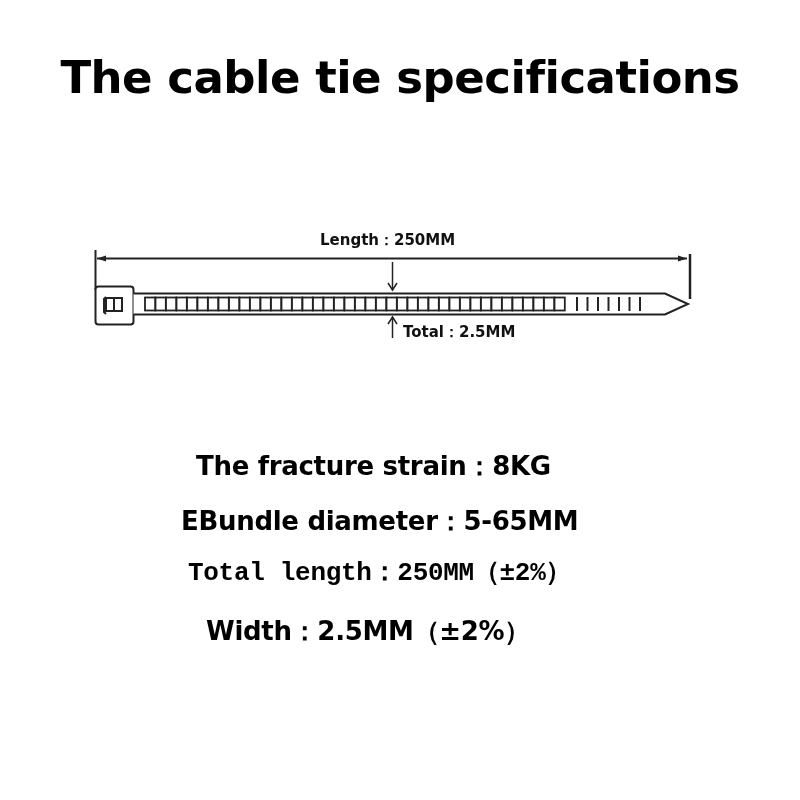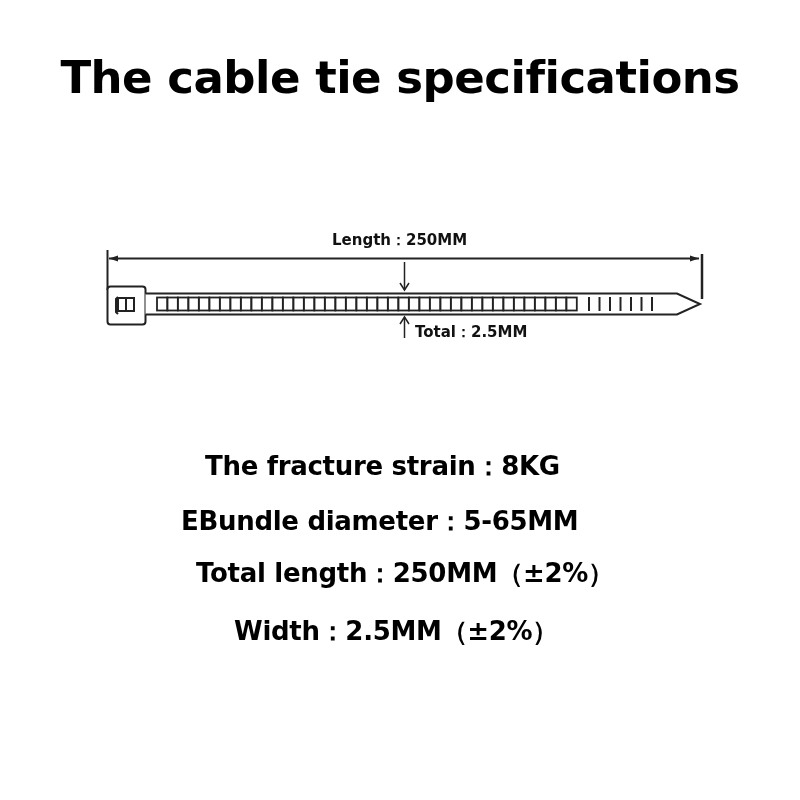--- a/index.html
+++ b/index.html
@@ -22,21 +22,21 @@
       width: 800px;
       text-align: center;
       font-size: 45px;
       font-weight: bold;
       letter-spacing: -0.5px;
       line-height: 60px;
       color: #000;
     }
     .diagram {
       position: absolute;
-      left: 12px;
+      left: 0;
       top: 0;
       width: 756px;
       height: 360px;
     }
     .dim-label {
       position: absolute;
       font-size: 15px;
       font-weight: bold;
       color: #111;
       white-space: nowrap;
@@ -58,24 +58,24 @@
     }
     .spec-line {
       position: absolute;
       white-space: nowrap;
       font-size: 26px;
       font-weight: bold;
       line-height: 34px;
       color: #000;
       letter-spacing: -0.3px;
     }
-    .spec-0 { left: 205px; top: 9px; text-align: right; }
+    .spec-0 { left: 196px; top: 9px; text-align: right; }
     .spec-1 { left: 181px; top: 64px; }
-    .spec-2 { left: 196px; top: 116px; }
-    .spec-3 { left: 234px; top: 174px; }
+    .spec-2 { left: 188px; top: 116px; font-family: Liberation Mono, monospace; }
+    .spec-3 { left: 206px; top: 174px; }
   </style>
 </head>
 <body>
 
 <div class="title">The cable tie specifications</div>
 
 <div class="diagram">
   <svg width="800" height="360" viewBox="0 0 800 360" xmlns="http://www.w3.org/2000/svg">
     <defs>
       <marker id="arrowL" markerWidth="10" markerHeight="8" refX="1" refY="4" orient="auto" markerUnits="userSpaceOnUse">

